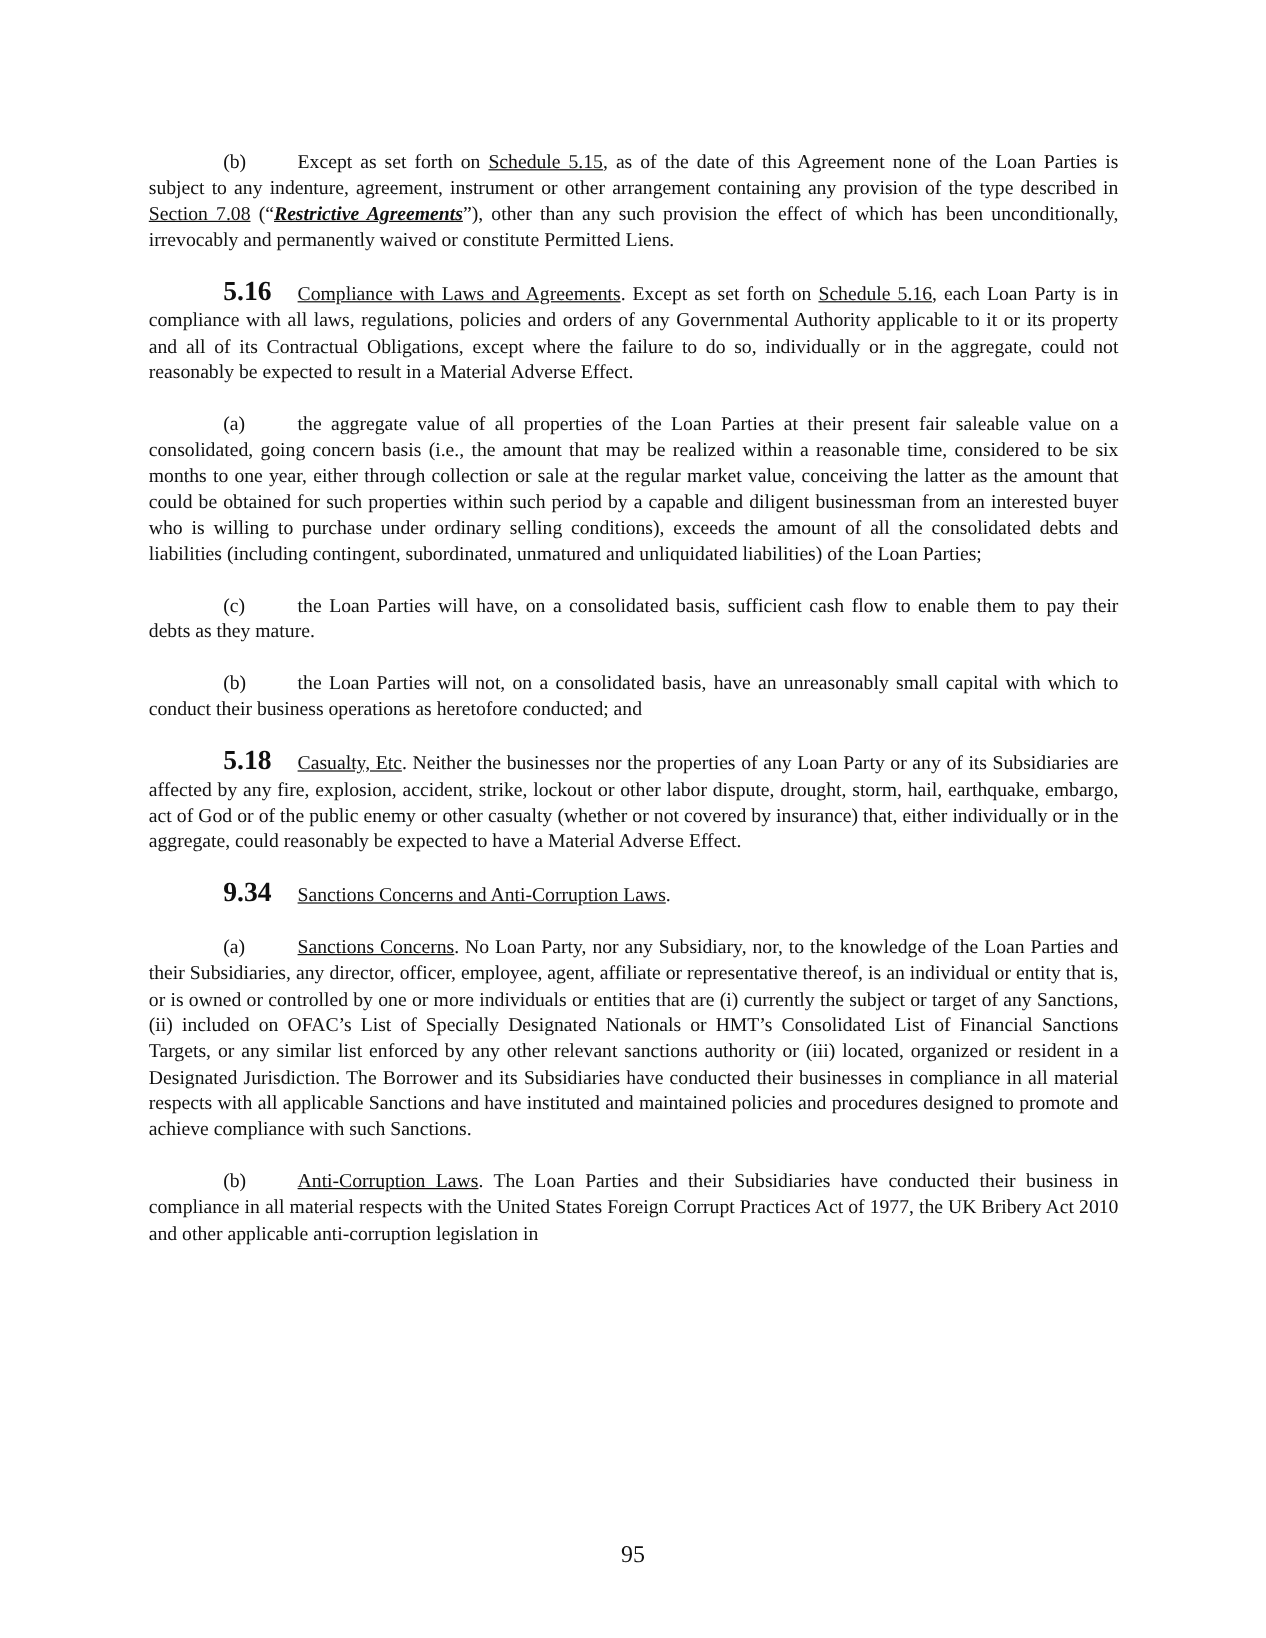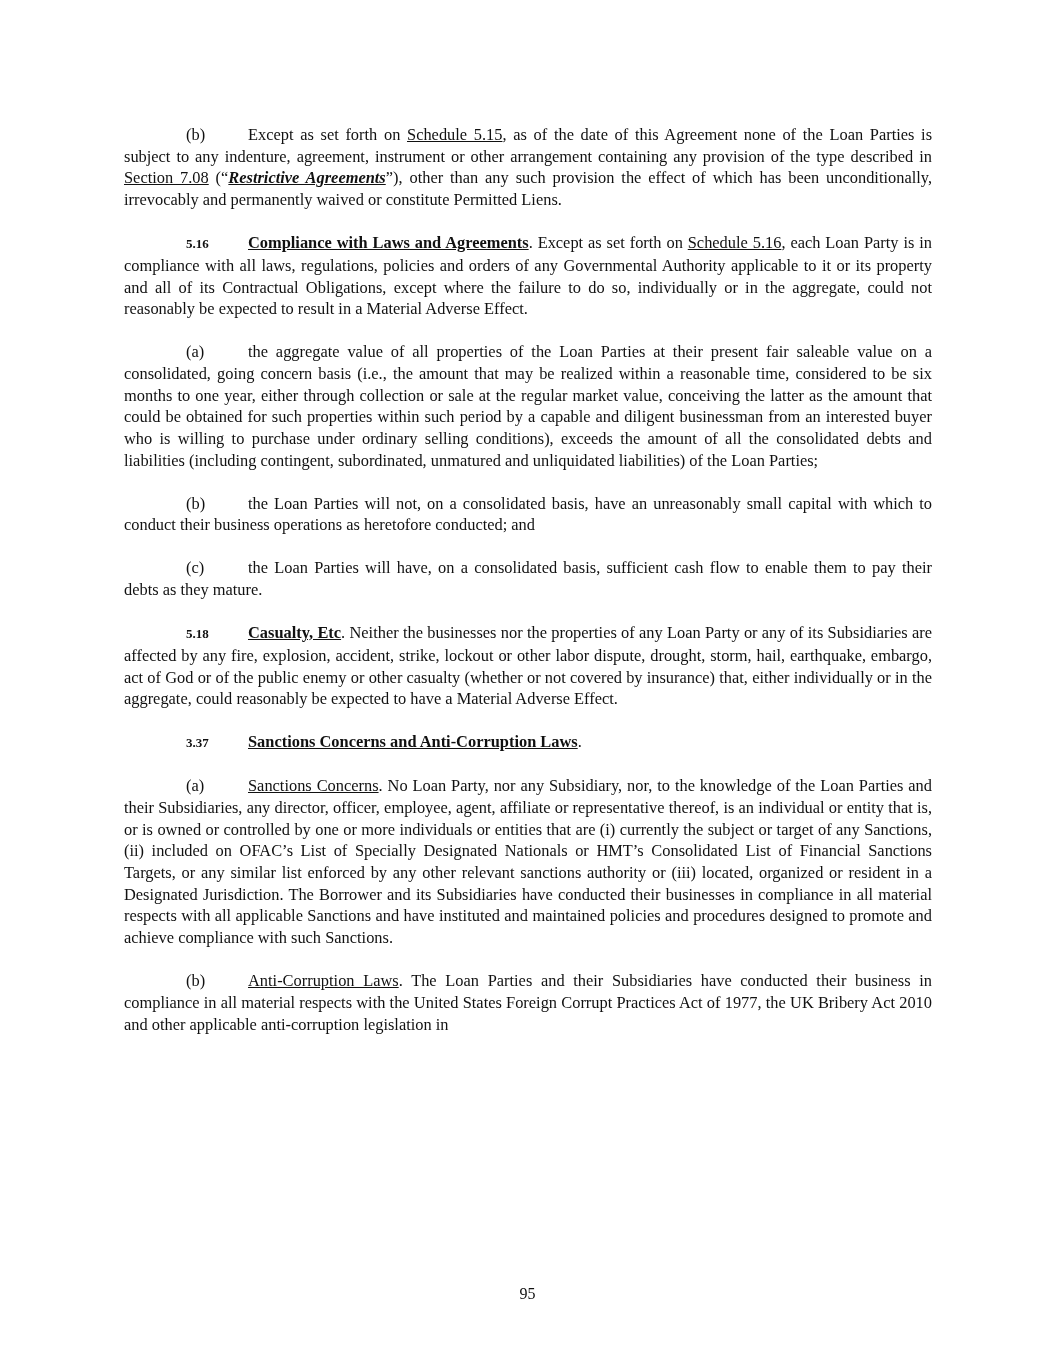--- a/index.html
+++ b/index.html
@@ -4,46 +4,46 @@
 <style>
   html, body { margin: 0; padding: 0; background: #ffffff; }
   body {
     width: 1055px; height: 1365px; position: relative; overflow: hidden;
     font-family: "Liberation Serif", serif; color: #111; font-size: 16.4px;
   }
   .page { position: absolute; left: 124px; top: 124px; width: 808px; }
   p { margin: 0; line-height: 21.7px; text-align: justify; }
   .sub { }
   .first-sub { text-indent: 62px; }
-  .secnum { font-weight: bold; font-size: 13px; display: inline-block; width: 62px; }
+  .secnum { font-weight: bold; font-size: 23px; display: inline-block; width: 62px; }
   .u { text-decoration: underline; }
-  .b { font-weight: bold; }
+  .b { font-weight: normal; }
   .bi { font-weight: bold; font-style: italic; text-decoration: underline; }
   .para { margin-bottom: 21.3px; }
-  .pagenum { position: absolute; top: 1285px; left: 0; width: 1055px; text-align: center; font-size: 16px; }
+  .pagenum { position: absolute; top: 1285px; left: 0; width: 1055px; text-align: center; font-size: 20px; }
 </style>
 </head>
 <body>
 
 <div class="page">
 
   <p class="sub first-sub para"><span style="display:inline-block;width:62px;text-indent:0">(b)</span><span>Except as set forth on </span><span class="u">Schedule 5.15</span><span>, as of the date of this Agreement none of the Loan Parties is subject to any indenture, agreement, instrument or other arrangement containing any provision of the type described in </span><span class="u">Section 7.08</span><span> (“</span><span class="bi">Restrictive Agreements</span><span>”), other than any such provision the effect of which has been unconditionally, irrevocably and permanently waived or constitute Permitted Liens.</span></p>
 
   <p class="first-sub para"><span class="secnum" style="text-indent:0">5.16</span><span class="b u">Compliance with Laws and Agreements</span><span>.  Except as set forth on </span><span class="u">Schedule 5.16</span><span>, each Loan Party is in compliance with all laws, regulations, policies and orders of any Governmental Authority applicable to it or its property and all of its Contractual Obligations, except where the failure to do so, individually or in the aggregate, could not reasonably be expected to result in a Material Adverse Effect.</span></p>
 
 
   <p class="sub first-sub para"><span style="display:inline-block;width:62px;text-indent:0">(a)</span><span>the aggregate value of all properties of the Loan Parties at their present fair saleable value on a consolidated, going concern basis (i.e., the amount that may be realized within a reasonable time, considered to be six months to one year, either through collection or sale at the regular market value, conceiving the latter as the amount that could be obtained for such properties within such period by a capable and diligent businessman from an interested buyer who is willing to purchase under ordinary selling conditions), exceeds the amount of all the consolidated debts and liabilities (including contingent, subordinated, unmatured and unliquidated liabilities) of the Loan Parties;</span></p>
 
+  <p class="sub first-sub para"><span style="display:inline-block;width:62px;text-indent:0">(c)</span><span>the Loan Parties will have, on a consolidated basis, sufficient cash flow to enable them to pay their debts as they mature.</span></p>
+
   <p class="sub first-sub para"><span style="display:inline-block;width:62px;text-indent:0">(b)</span><span>the Loan Parties will not, on a consolidated basis, have an unreasonably small capital with which to conduct their business operations as heretofore conducted; and</span></p>
-
-  <p class="sub first-sub para"><span style="display:inline-block;width:62px;text-indent:0">(c)</span><span>the Loan Parties will have, on a consolidated basis, sufficient cash flow to enable them to pay their debts as they mature.</span></p>
 
   <p class="first-sub para"><span class="secnum" style="text-indent:0">5.18</span><span class="b u">Casualty, Etc</span><span>.  Neither the businesses nor the properties of any Loan Party or any of its Subsidiaries are affected by any fire, explosion, accident, strike, lockout or other labor dispute, drought, storm, hail, earthquake, embargo, act of God or of the public enemy or other casualty (whether or not covered by insurance) that, either individually or in the aggregate, could reasonably be expected to have a Material Adverse Effect.</span></p>
 
-  <p class="first-sub para"><span class="secnum" style="text-indent:0">3.37</span><span class="b u">Sanctions Concerns and Anti-Corruption Laws</span><span>.</span></p>
+  <p class="first-sub para"><span class="secnum" style="text-indent:0">9.34</span><span class="b u">Sanctions Concerns and Anti-Corruption Laws</span><span>.</span></p>
 
   <p class="sub first-sub para"><span style="display:inline-block;width:62px;text-indent:0">(a)</span><span class="u">Sanctions Concerns</span><span>. No Loan Party, nor any Subsidiary, nor, to the knowledge of the Loan Parties and their Subsidiaries, any director, officer, employee, agent, affiliate or representative thereof, is an individual or entity that is, or is owned or controlled by one or more individuals or entities that are (i) currently the subject or target of any Sanctions, (ii) included on OFAC’s List of Specially Designated Nationals or HMT’s Consolidated List of Financial Sanctions Targets, or any similar list enforced by any other relevant sanctions authority or (iii) located, organized or resident in a Designated Jurisdiction. The Borrower and its Subsidiaries have conducted their businesses in compliance in all material respects with all applicable Sanctions and have instituted and maintained policies and procedures designed to promote and achieve compliance with such Sanctions.</span></p>
 
   <p class="sub first-sub"><span style="display:inline-block;width:62px;text-indent:0">(b)</span><span class="u">Anti-Corruption Laws</span><span>. The Loan Parties and their Subsidiaries have conducted their business in compliance in all material respects with the United States Foreign Corrupt Practices Act of 1977, the UK Bribery Act 2010 and other applicable anti-corruption legislation in</span></p>
 
 </div>
 
 <div class="pagenum">95</div>
 
 </body></html>

